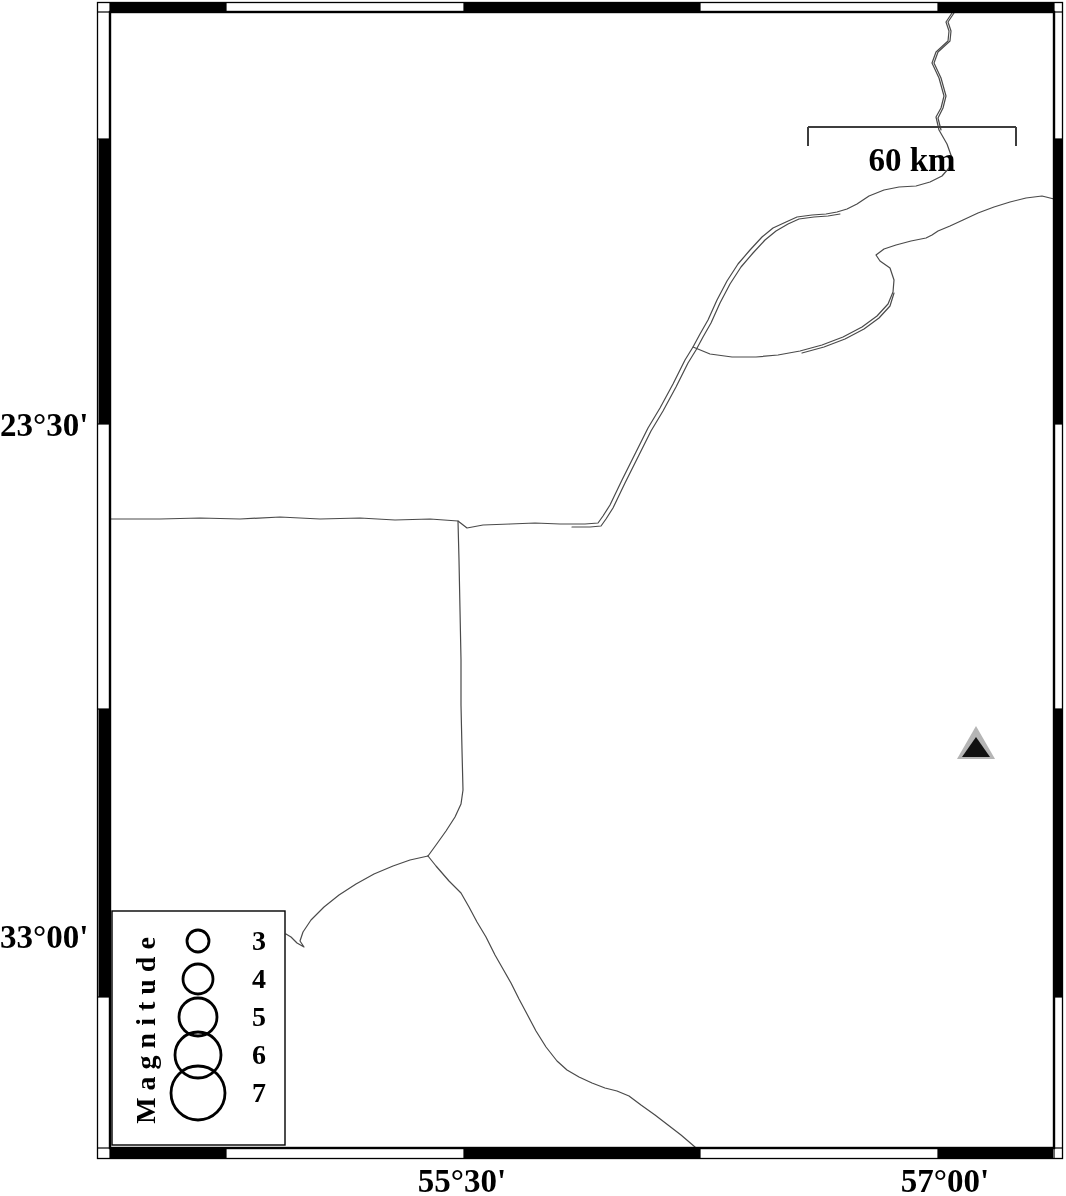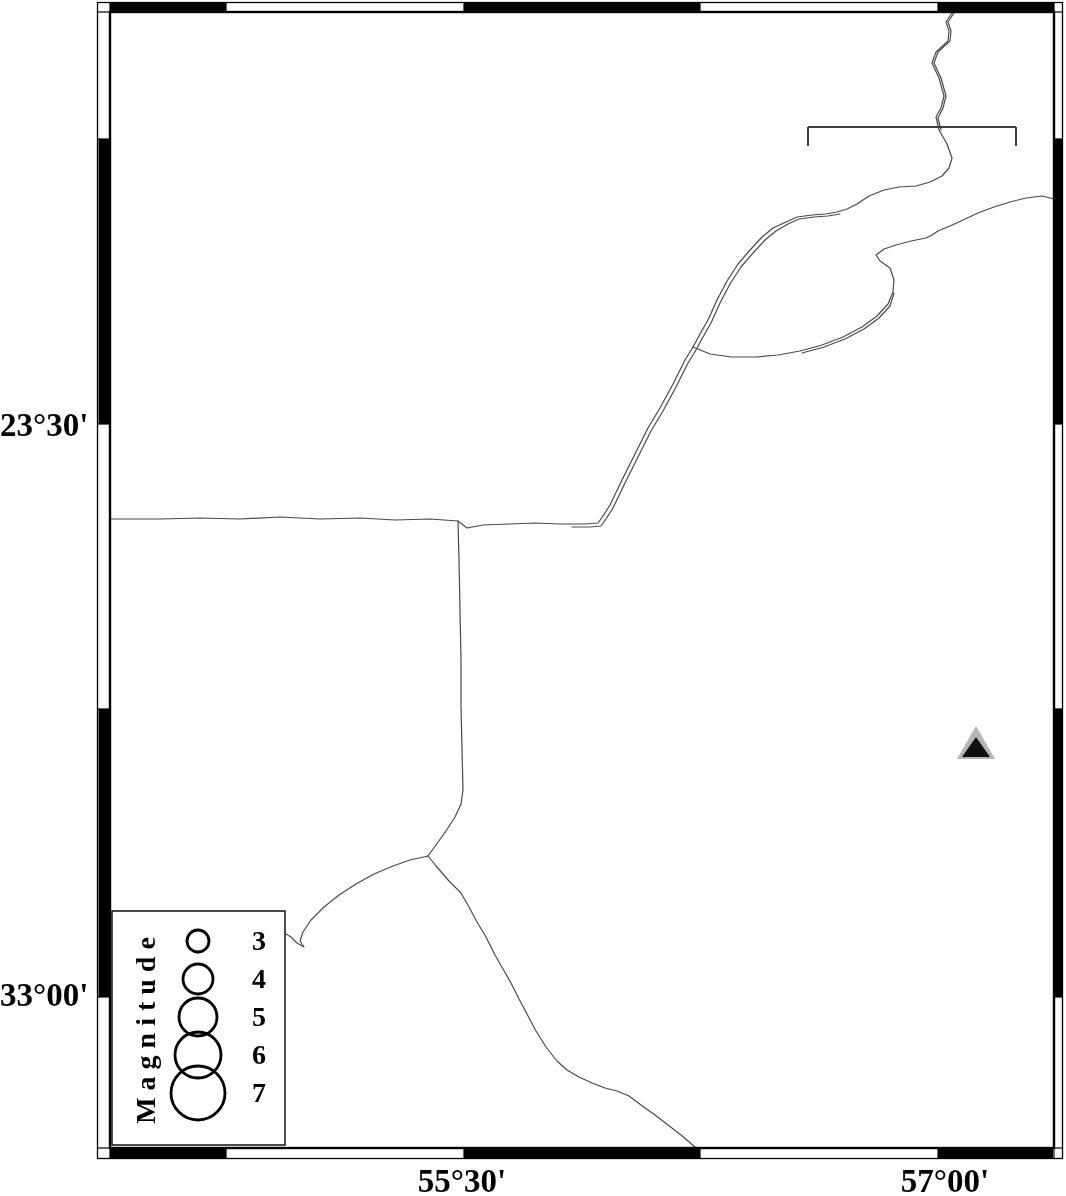--- a/index.html
+++ b/index.html
@@ -156,25 +156,26 @@
         <circle cx="198" cy="941" r="11"></circle>
         <circle cx="198" cy="979" r="15"></circle>
         <circle cx="198" cy="1017" r="19"></circle>
         <circle cx="198" cy="1055" r="23"></circle>
         <circle cx="198" cy="1093" r="27"></circle>
       </g>
     </g>
   </svg>
 
   <div class="maplabel lat-label" style="top:405px">23°30'</div>
-  <div class="maplabel lat-label" style="top:975px">33°00'</div>
+  <div class="maplabel lat-label" style="top:917px">33°00'</div>
 
   <div class="maplabel lon-label" style="left:382px;top:1161px">55°30'</div>
   <div class="maplabel lon-label" style="left:865px;top:1161px">57°00'</div>
 
+  <div class="maplabel scale-label">60 km</div>
 
   <div class="maplabel legend-title">Magnitude</div>
 
   <div class="maplabel legend-value" style="top:921px">3</div>
   <div class="maplabel legend-value" style="top:959px">4</div>
   <div class="maplabel legend-value" style="top:997px">5</div>
   <div class="maplabel legend-value" style="top:1035px">6</div>
   <div class="maplabel legend-value" style="top:1073px">7</div>
 </div>
 

